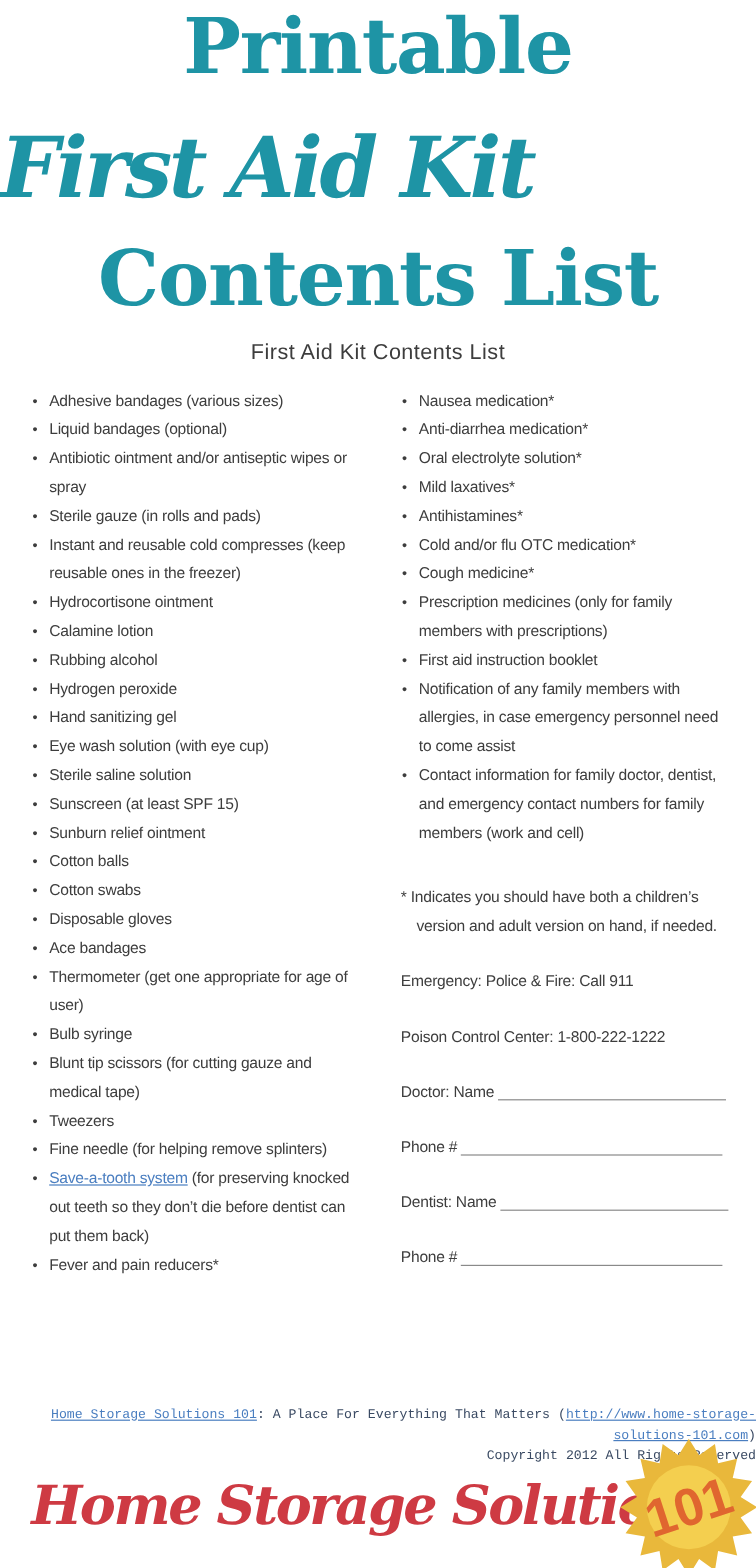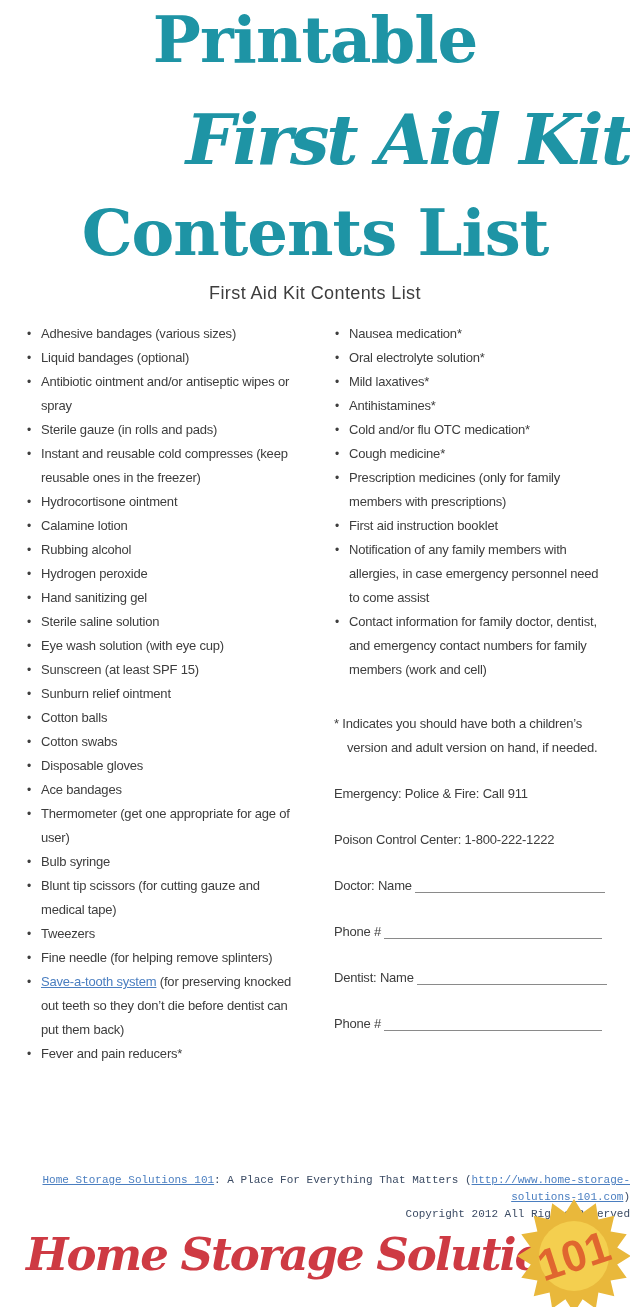--- a/index.html
+++ b/index.html
@@ -18,21 +18,21 @@
     background:#ffffff;margin:0 auto;
     font-family:"Liberation Sans",sans-serif;color:var(--text);
   }
   .title-serif{
     margin:0;text-align:center;color:var(--teal);
     font-family:"DejaVu Serif",serif;font-weight:bold;
     font-size:64px;line-height:1.2;letter-spacing:-1px;
   }
   .title-first{margin-top:2px;}
   .title-script{
-    margin:14px 0 0 0;text-align:right;color:var(--teal);
+    margin:14px 0 0 0;text-align:left;color:var(--teal);
     font-family:"DejaVu Serif",serif;font-style:italic;font-weight:bold;
     font-size:70px;line-height:1.35;letter-spacing:-3px;
   }
   .title-line3{margin-top:8px;}
   .subtitle{
     margin-top:8px;text-align:center;font-size:18px;letter-spacing:0.4px;
     color:var(--text);line-height:26px;
   }
   .cols{display:flex;margin-top:16px;}
   .col{box-sizing:border-box;font-size:13px;letter-spacing:-0.2px;line-height:24px;}
@@ -88,40 +88,41 @@
           <li>Adhesive bandages (various sizes)</li>
           <li>Liquid bandages (optional)</li>
           <li>Antibiotic ointment and/or antiseptic wipes or spray</li>
           <li>Sterile gauze (in rolls and pads)</li>
           <li>Instant and reusable cold compresses (keep reusable ones in the freezer)</li>
           <li>Hydrocortisone ointment</li>
           <li>Calamine lotion</li>
           <li>Rubbing alcohol</li>
           <li>Hydrogen peroxide</li>
           <li>Hand sanitizing gel</li>
+          <li>Eye wash solution (with eye cup)</li>
           <li>Sterile saline solution</li>
-          <li>Eye wash solution (with eye cup)</li>
           <li>Sunscreen (at least SPF 15)</li>
           <li>Sunburn relief ointment</li>
           <li>Cotton balls</li>
           <li>Cotton swabs</li>
           <li>Disposable gloves</li>
           <li>Ace bandages</li>
           <li>Thermometer (get one appropriate for age of user)</li>
           <li>Bulb syringe</li>
           <li>Blunt tip scissors (for cutting gauze and medical tape)</li>
           <li>Tweezers</li>
           <li>Fine needle (for helping remove splinters)</li>
           <li><a href="#">Save-a-tooth system</a> (for preserving knocked out teeth so they don’t die before dentist can put them back)</li>
           <li>Fever and pain reducers*</li>
         </ul>
     </div>
     <div class="col col-right">
       <ul class="items" id="right-list">
           <li>Nausea medication*</li>
+          <li>Anti-diarrhea medication*</li>
           <li>Oral electrolyte solution*</li>
           <li>Mild laxatives*</li>
           <li>Antihistamines*</li>
           <li>Cold and/or flu OTC medication*</li>
           <li>Cough medicine*</li>
           <li>Prescription medicines (only for family members with prescriptions)</li>
           <li>First aid instruction booklet</li>
           <li>Notification of any family members with allergies, in case emergency personnel need to come assist</li>
           <li>Contact information for family doctor, dentist, and emergency contact numbers for family members (work and cell)</li>
         </ul>

